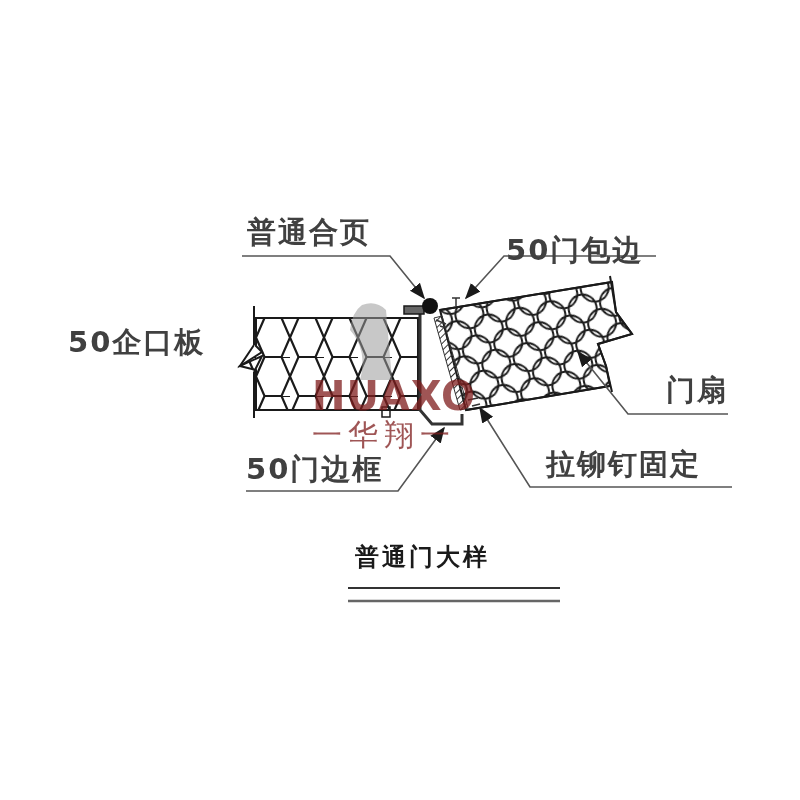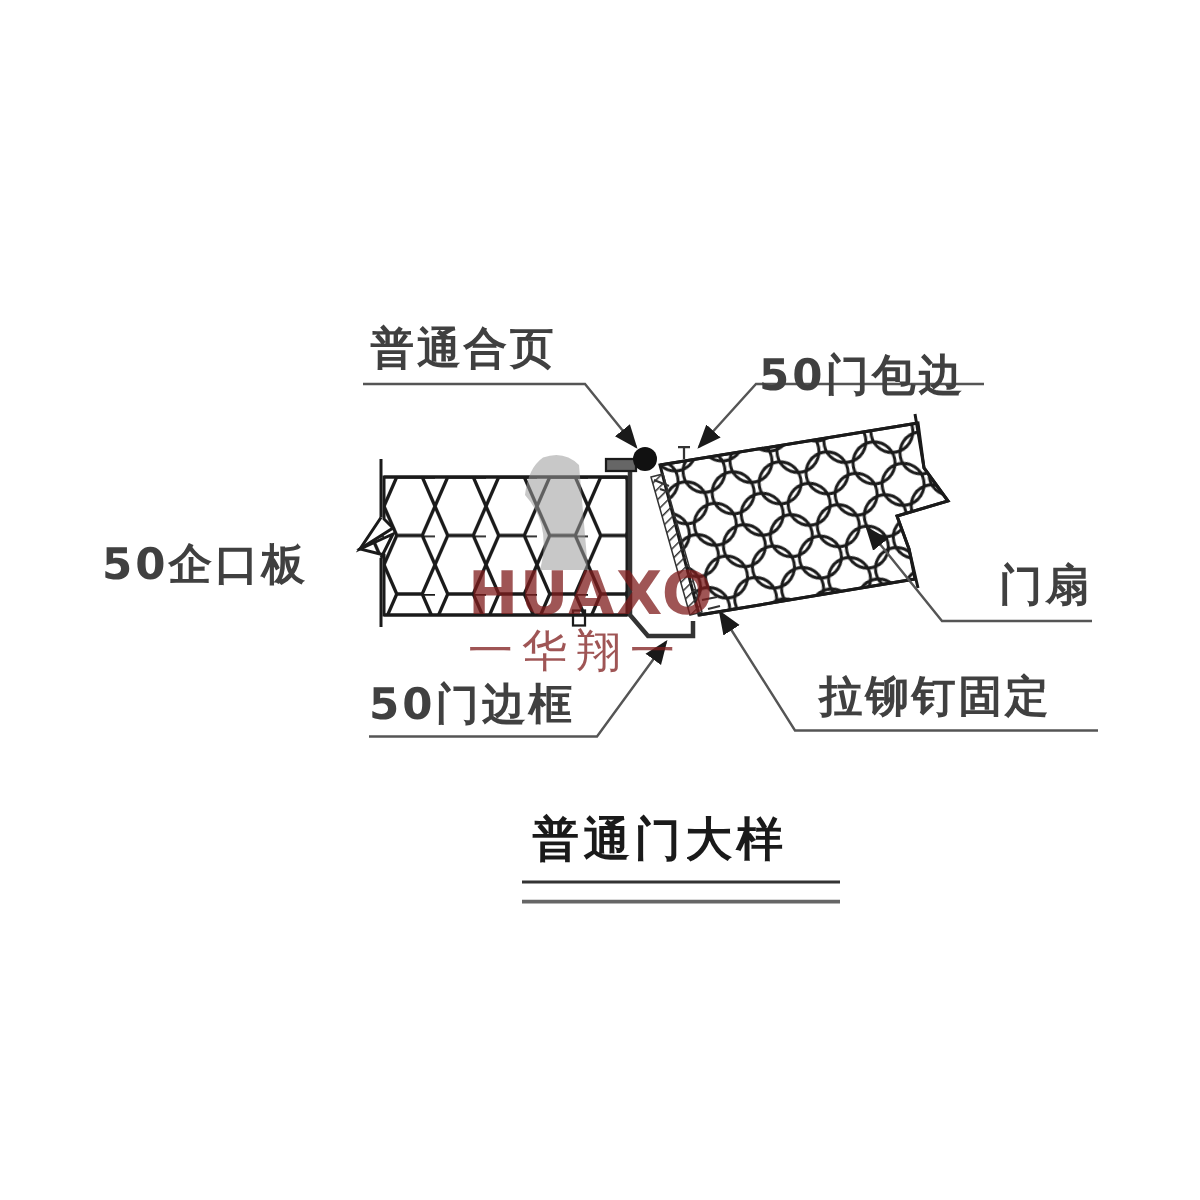--- a/index.html
+++ b/index.html
@@ -1,20 +1,20 @@
 <!DOCTYPE html>
 <html><head>
   <meta charset="utf-8">
   <style>
     html, body { margin: 0; padding: 0; background: #ffffff; }
     body { width: 800px; height: 800px; position: relative; overflow: hidden;
            font-family: "DejaVu Sans", "Liberation Sans", sans-serif; }
     .label { position: absolute; font-weight: bold; color: #404040; font-size: 29px;
              letter-spacing: 2px; white-space: nowrap; line-height: 1; }
-    .title { position: absolute; font-weight: bold; color: #1a1a1a; font-size: 31px;
+    .title { position: absolute; font-weight: bold; color: #1a1a1a; font-size: 24px;
              letter-spacing: 3px; white-space: nowrap; line-height: 1; }
     svg.diagram { position: absolute; left: 0; top: 0; }
     .wm-text { position: absolute; color: #7f1d1d; opacity: 0.75; font-weight: bold;
                white-space: nowrap; line-height: 1; }
   </style>
 </head>
 <body>
 
 <svg class="diagram" width="800" height="800" viewBox="0 0 800 800" xmlns="http://www.w3.org/2000/svg">
   <defs>
@@ -85,21 +85,21 @@
   <line x1="348" y1="588" x2="560" y2="588" stroke="#333" stroke-width="2"></line>
   <line x1="348" y1="601" x2="560" y2="601" stroke="#666" stroke-width="2.5"></line>
 
   <g opacity="0.55">
     <path d="M362,305 Q376,300 386,310 L392,380 L360,380 Q368,350 350,330 Q352,312 362,305 Z" fill="#9a9a9a"></path>
   </g>
 </svg>
 
 <div class="label" style="left:247px; top:218px;">普通合页</div>
 <div class="label" style="left:506px; top:236px;">50门包边</div>
-<div class="label" style="left:68px; top:362px;">50企口板</div>
+<div class="label" style="left:68px; top:328px;">50企口板</div>
 <div class="label" style="left:666px; top:376px;">门扇</div>
 <div class="label" style="left:246px; top:455px;text-align:right;">50门边框</div>
 <div class="label" style="left:546px; top:450px;">拉铆钉固定</div>
 
 <div class="title" style="left:355px; top:545px;">普通门大样</div>
 
 <div class="wm-text" style="left:312px; top:376px; font-size:40px; letter-spacing:1px;">HUAXO</div>
 <div class="wm-text" style="left:312px; top:420px; font-size:30px; letter-spacing:6px; font-weight:normal;">一华翔一</div>
 
 </body></html>

